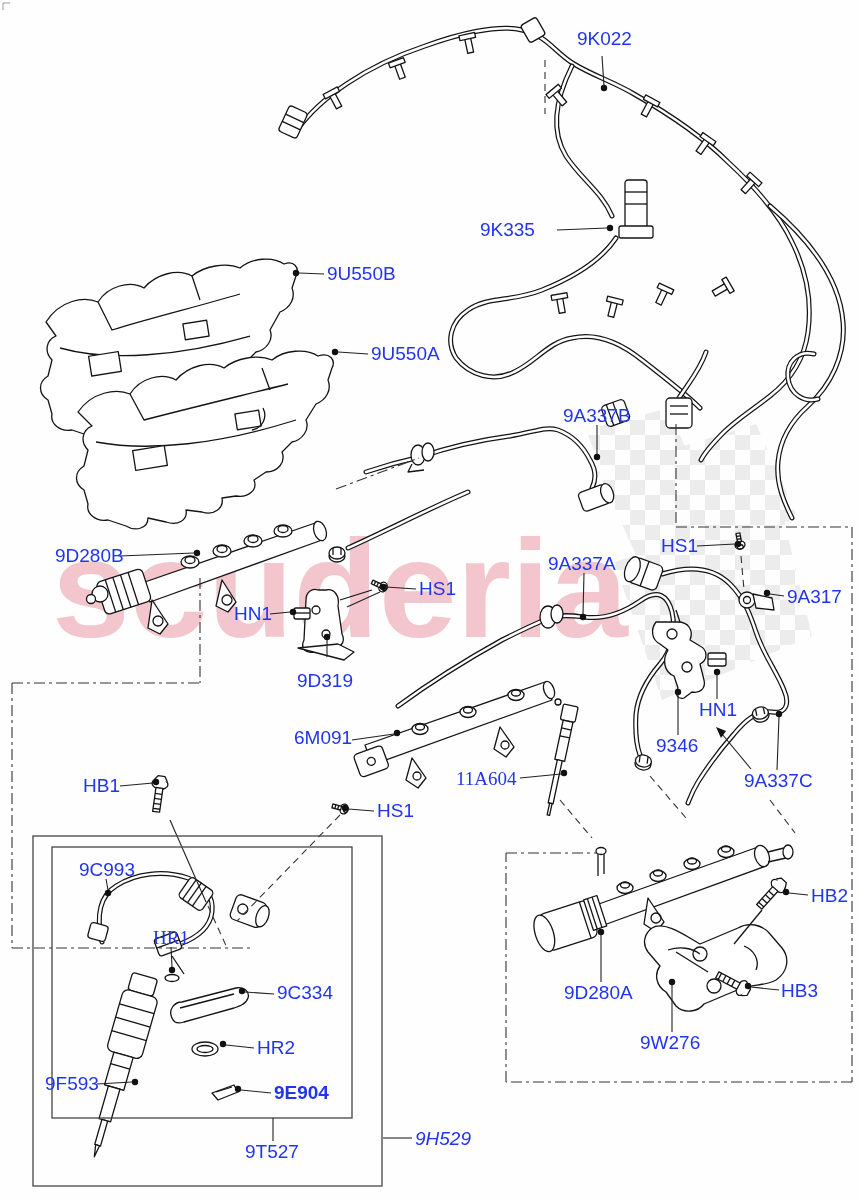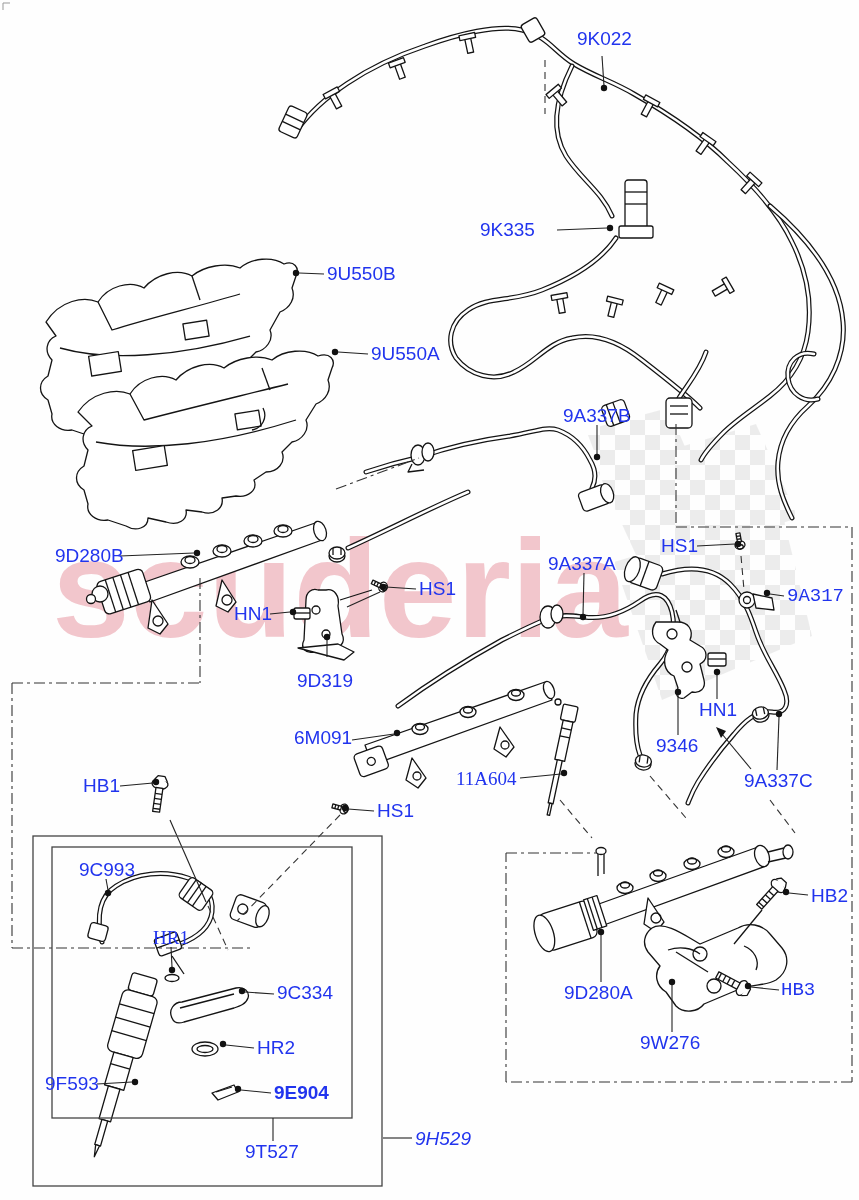--- a/index.html
+++ b/index.html
@@ -452,34 +452,34 @@
       <div class="part-label" style="left: 480px; top: 221px;">9K335</div>
       <div class="part-label" style="left: 327px; top: 265px;">9U550B</div>
       <div class="part-label" style="left: 371px; top: 345px;">9U550A</div>
       <div class="part-label" style="left: 563px; top: 407px;">9A337B</div>
       <div class="part-label" style="left: 55px; top: 547px;">9D280B</div>
       <div class="part-label" style="left: 419px; top: 580px;">HS1</div>
       <div class="part-label" style="left: 234px; top: 605px;">HN1</div>
       <div class="part-label" style="left: 297px; top: 624px; margin-top: 48px;">9D319</div>
       <div class="part-label" style="left: 548px; top: 555px;">9A337A</div>
       <div class="part-label" style="left: 661px; top: 537px;">HS1</div>
-      <div class="part-label" style="left: 787px; top: 588px; font-family: Liberation Mono, monospace;">9A317</div>
+      <div class="part-label" style="left: 787px; top: 588px;">9A317</div>
       <div class="part-label" style="left: 699px; top: 701px;">HN1</div>
       <div class="part-label" style="left: 656px; top: 737px;">9346</div>
       <div class="part-label" style="left: 744px; top: 772px;">9A337C</div>
       <div class="part-label" style="left: 294px; top: 729px;">6M091</div>
       <div class="part-label" style="left: 456px; top: 770px; font-family: Liberation Serif, serif;">11A604</div>
       <div class="part-label" style="left: 377px; top: 802px;">HS1</div>
       <div class="part-label" style="left: 83px; top: 777px;">HB1</div>
       <div class="part-label" style="left: 79px; top: 861px;">9C993</div>
       <div class="part-label" style="left: 153px; top: 929px; font-family: Liberation Serif, serif;">HR1</div>
       <div class="part-label" style="left: 277px; top: 984px;">9C334</div>
       <div class="part-label" style="left: 257px; top: 1039px;">HR2</div>
       <div class="part-label" style="left: 45px; top: 1075px;">9F593</div>
       <div class="part-label" style="left: 274px; top: 1084px; font-weight: bold;">9E904</div>
       <div class="part-label" style="left: 245px; top: 1143px;">9T527</div>
       <div class="part-label" style="left: 415px; top: 1130px; font-style: italic;">9H529</div>
       <div class="part-label" style="left: 564px; top: 984px;">9D280A</div>
       <div class="part-label" style="left: 640px; top: 1034px;">9W276</div>
       <div class="part-label" style="left: 811px; top: 887px;">HB2</div>
-      <div class="part-label" style="left: 781px; top: 982px; font-family: Liberation Mono, monospace;">HB3</div>
+      <div class="part-label" style="left: 781px; top: 982px;">HB3</div>
     </div>
 </div>
 
 </body></html>

